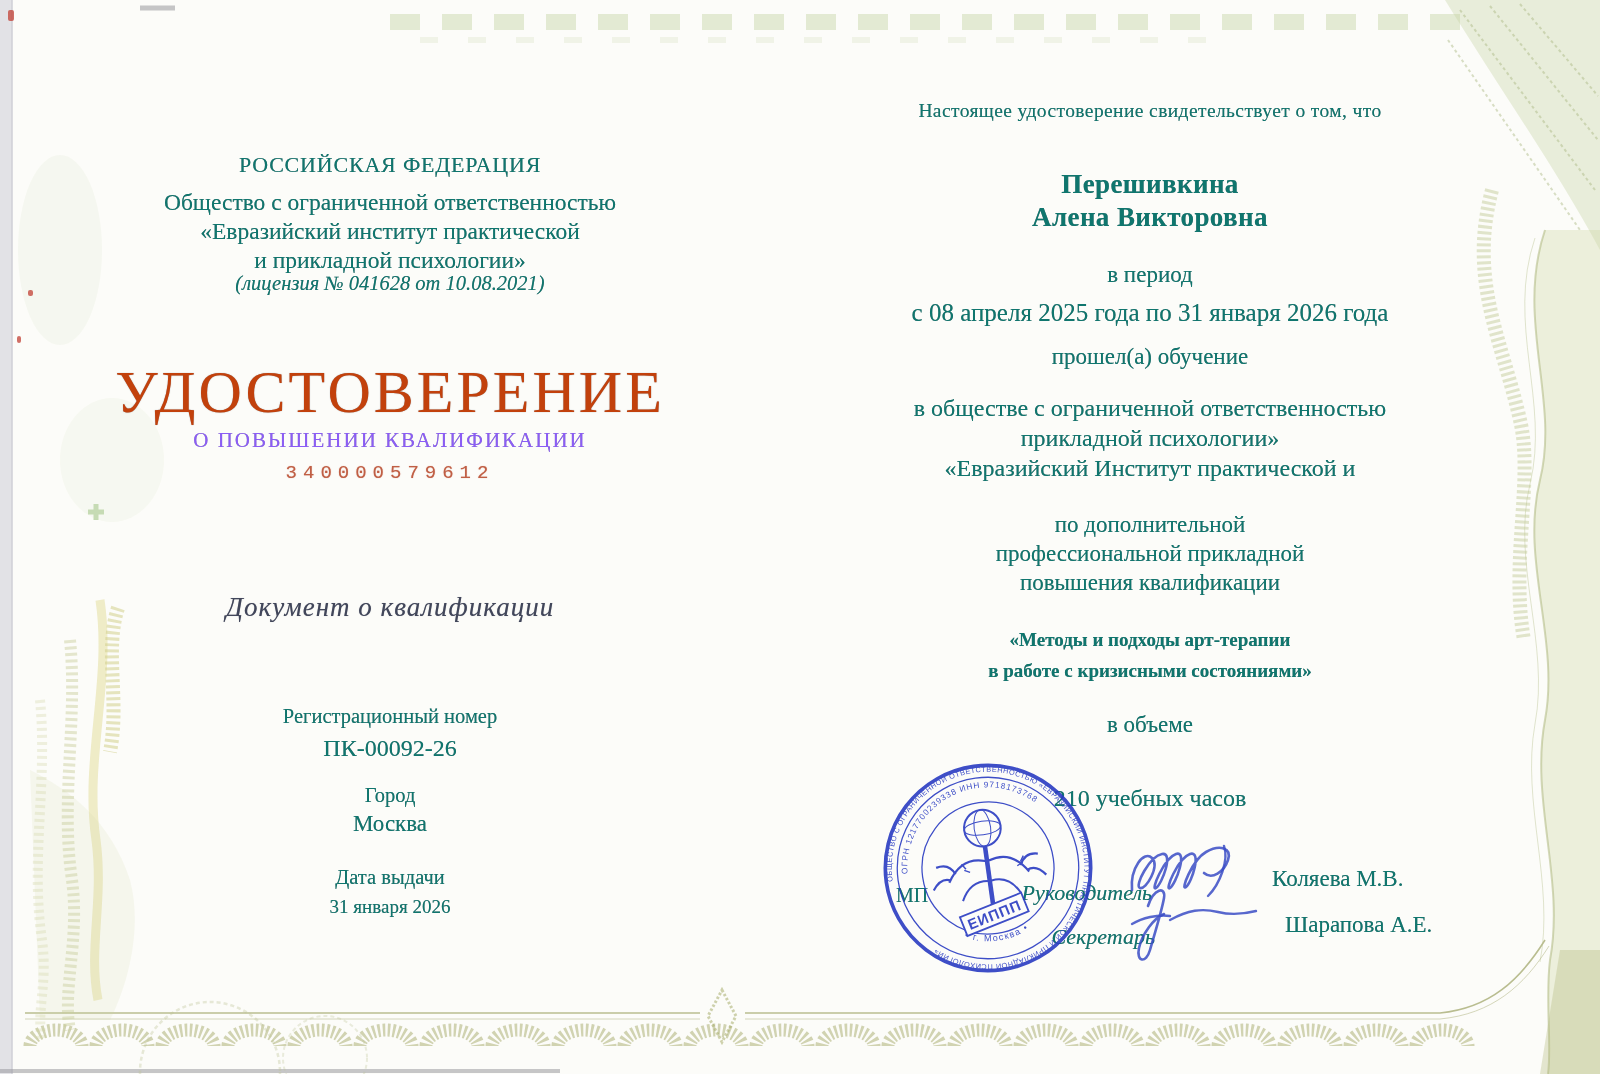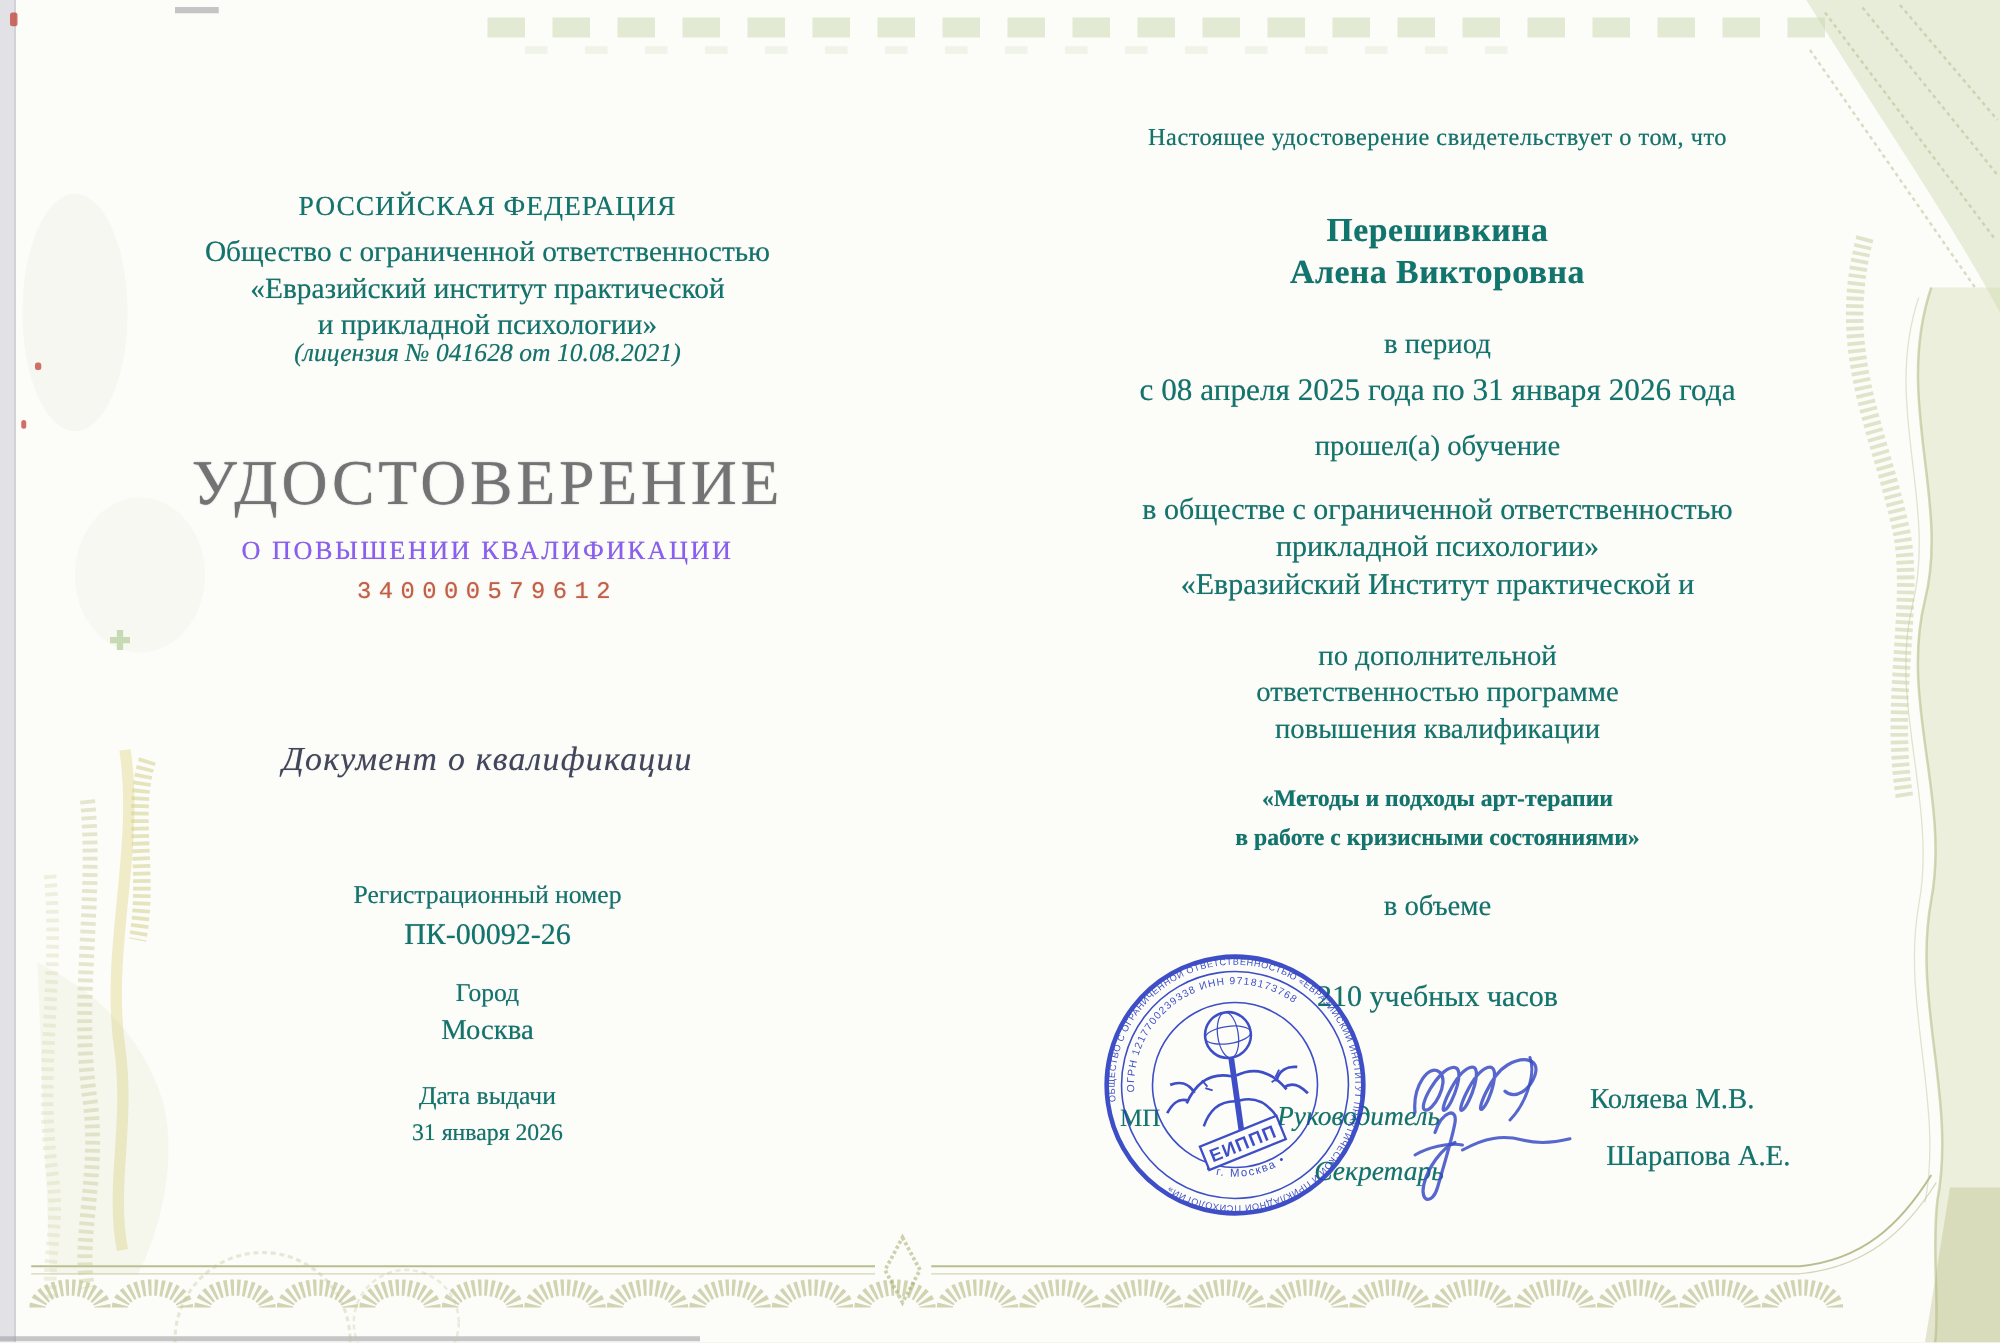--- a/index.html
+++ b/index.html
@@ -7,21 +7,21 @@
   body { font-family:"Liberation Serif", serif; background:#e9e9ea; }
   .page { position:relative; width:1600px; height:1074px; background:#fcfcf9; overflow:hidden; }
   .abs { position:absolute; }
   .c { text-align:center; }
   .ink { color:#0f766e; text-shadow:0 0 .6px rgba(40,40,52,.5); }
 
   
   .country { left:90px; top:152px; width:600px; font-size:22px; letter-spacing:.8px; }
   .org-left { left:90px; top:188px; width:600px; font-size:23.5px; line-height:29px; }
   .license { left:90px; top:272px; width:600px; font-size:20.5px; font-style:italic; }
-  .doc-title { left:90px; top:358px; width:600px; font-size:51px; letter-spacing:3px; color:#737373; text-shadow:0 0 1px rgba(62,67,86,.55); }
+  .doc-title { left:90px; top:358px; width:600px; font-size:60px; letter-spacing:3px; color:#c2410c; text-shadow:0 0 1px rgba(62,67,86,.55); }
   .doc-subtitle { left:90px; top:428px; width:600px; font-size:21px; letter-spacing:2px; color:#8b5cf6; text-shadow:0 0 .6px rgba(62,67,86,.5); }
   .blank-number { left:90px; top:462px; width:600px; font-family:"Liberation Mono", monospace; font-size:19px; letter-spacing:6px; color:#c05f45; text-shadow:0 0 1px rgba(192,95,69,.55); }
   .doc-type { left:90px; top:592px; width:600px; font-size:27px; font-style:italic; color:#41465a; letter-spacing:1px; text-shadow:0 0 .7px rgba(65,70,90,.5); }
   .reg-label { left:90px; top:705px; width:600px; font-size:20.5px; }
   .reg-value { left:90px; top:735px; width:600px; font-size:24px; }
   .city-label { left:90px; top:784px; width:600px; font-size:20.5px; }
   .city-value { left:90px; top:811px; width:600px; font-size:23px; }
   .date-label { left:90px; top:866px; width:600px; font-size:20.5px; }
   .date-value { left:90px; top:896px; width:600px; font-size:19px; }
 
@@ -135,21 +135,21 @@
   <div class="abs c ink txt completed">прошел(а) обучение</div>
 
   <div class="abs c ink txt org-right">
     <div>в обществе с ограниченной ответственностью</div>
     <div>прикладной психологии»</div>
     <div>«Евразийский Институт практической и</div>
   </div>
 
   <div class="abs c ink txt program">
     <div>по дополнительной</div>
-    <div>ответственностью программе</div>
+    <div>профессиональной прикладной</div>
     <div>повышения квалификации</div>
   </div>
 
   <div class="abs c ink txt course">
     <div>«Методы и подходы арт-терапии</div>
     <div>в работе с кризисными состояниями»</div>
   </div>
 
   <div class="abs c ink txt volume-label">в объеме</div>
   <div class="abs c ink txt volume-value">210 учебных часов</div>

